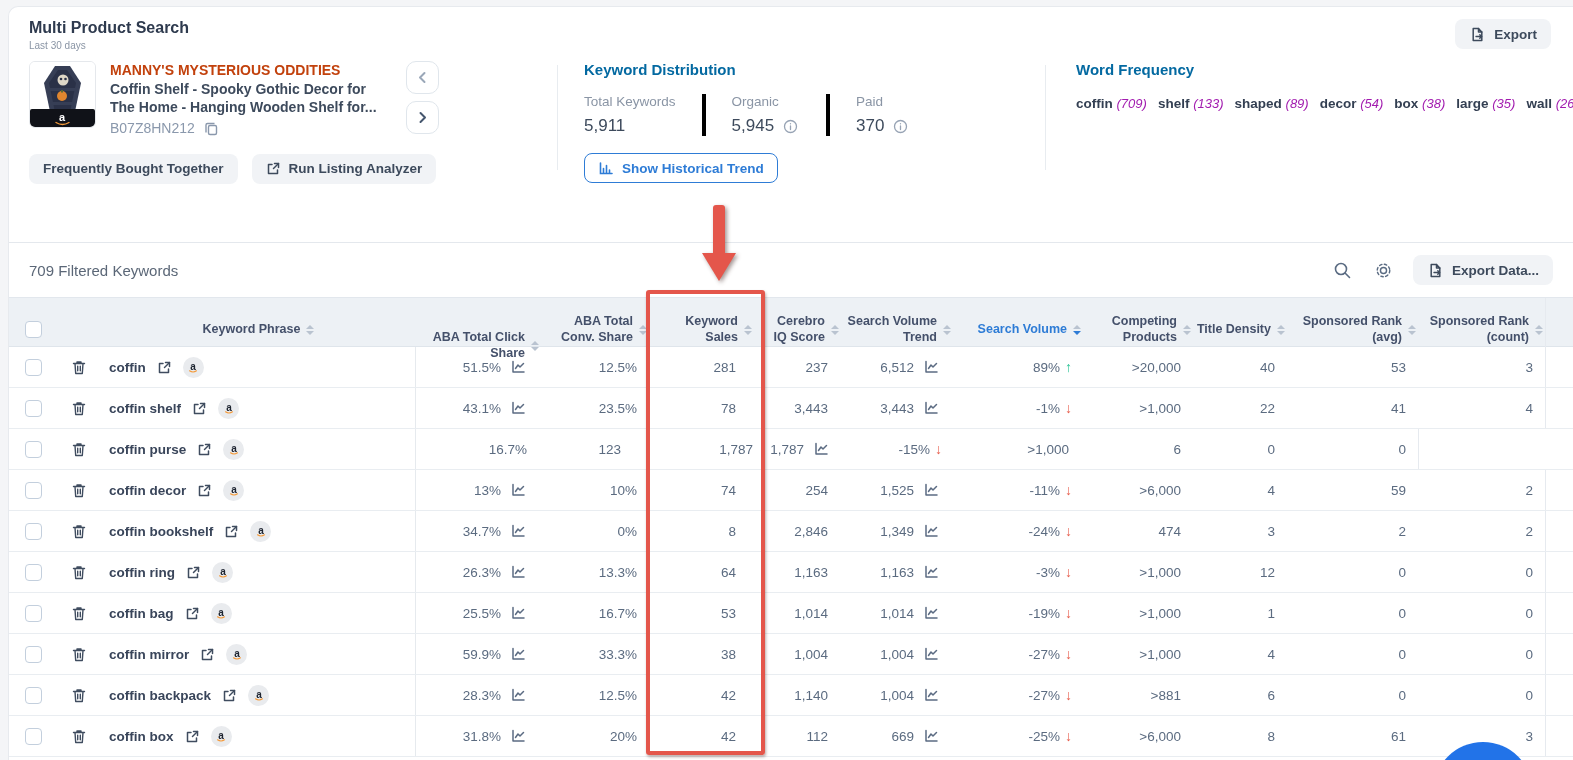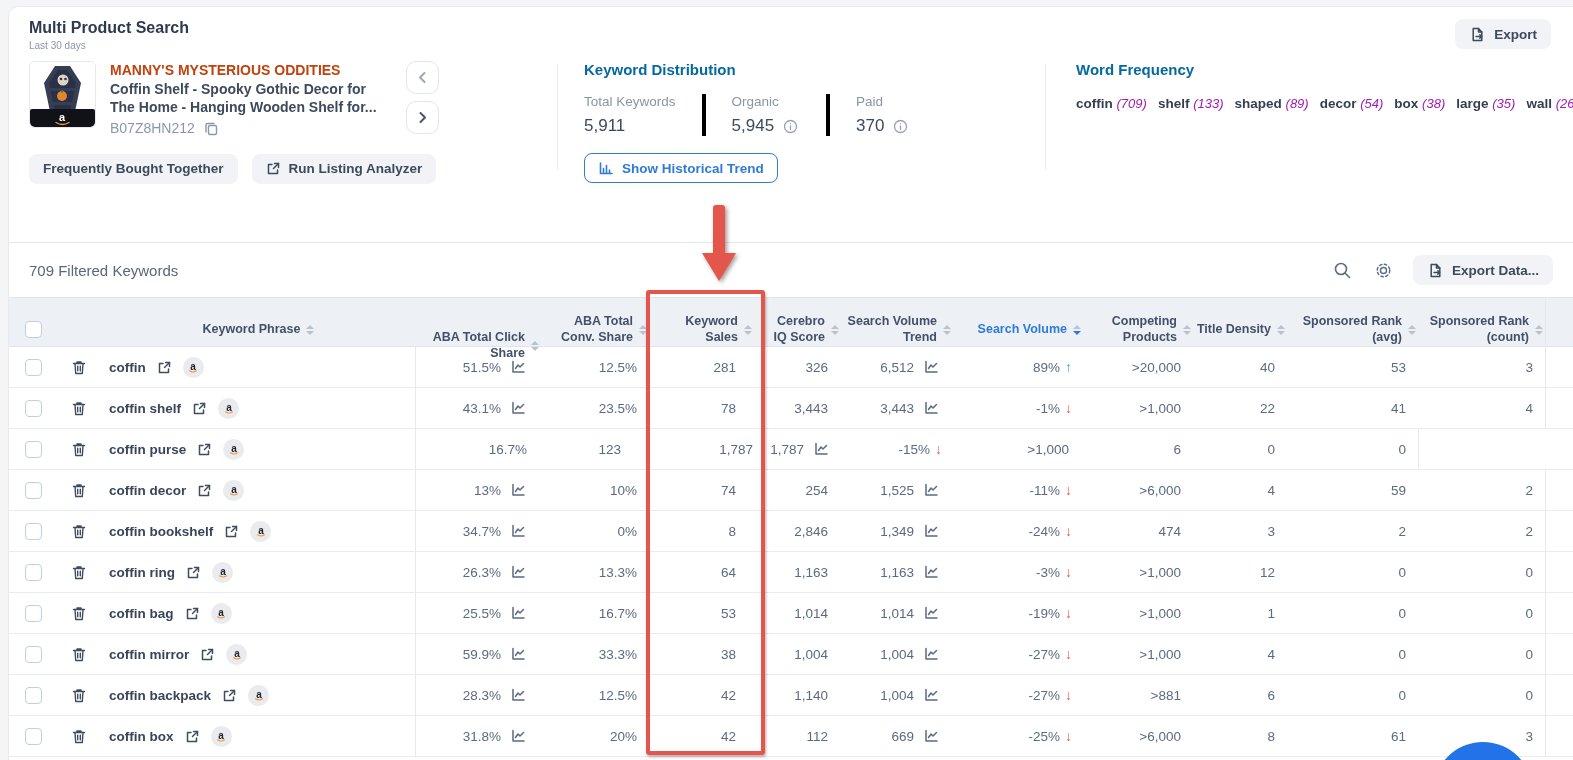--- a/index.html
+++ b/index.html
@@ -376,21 +376,21 @@
             </svg>
           </span>
         </div>
         <div class="cell" style="padding-right:14px">
           <span>12.5%</span>
         </div>
         <div class="cell" style="padding-right:30px">
           <span>281</span>
         </div>
         <div class="cell" style="padding-right:13px">
-          <span>326</span>
+          <span>237</span>
         </div>
         <div class="cell" style="padding-right:9px">
           <span>6,512</span>
           <span class="chart-ic icon-btn">
             <svg width="17" height="16" viewBox="0 0 17 16" fill="none" stroke="#5b6b82" stroke-width="1.5" stroke-linecap="round" stroke-linejoin="round">
               <path d="M3 2.5v10.5h11"></path>
               <polyline points="5.5,9.5 8,6 10,8 13.5,4.5"></polyline>
             </svg>
           </span>
         </div>

